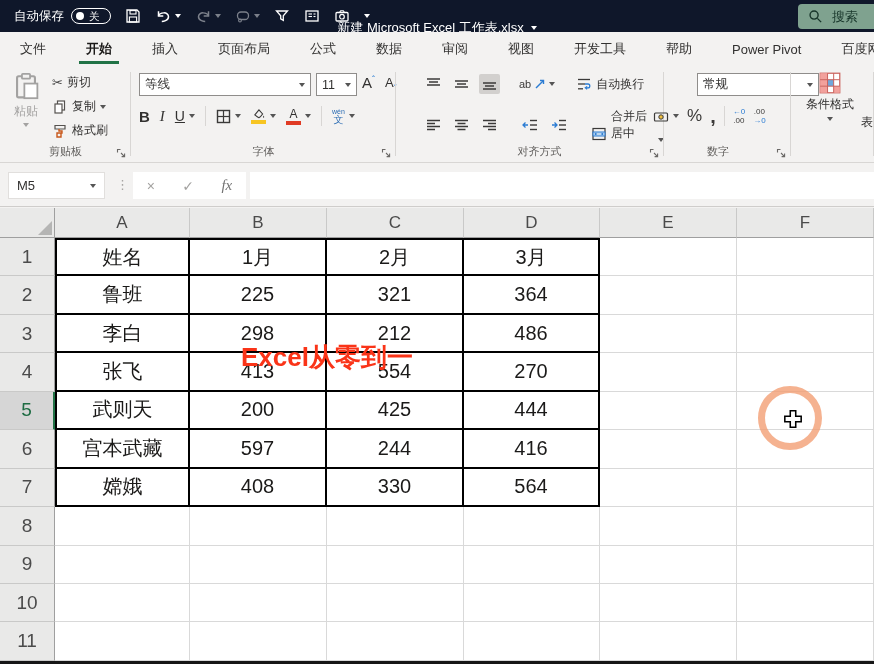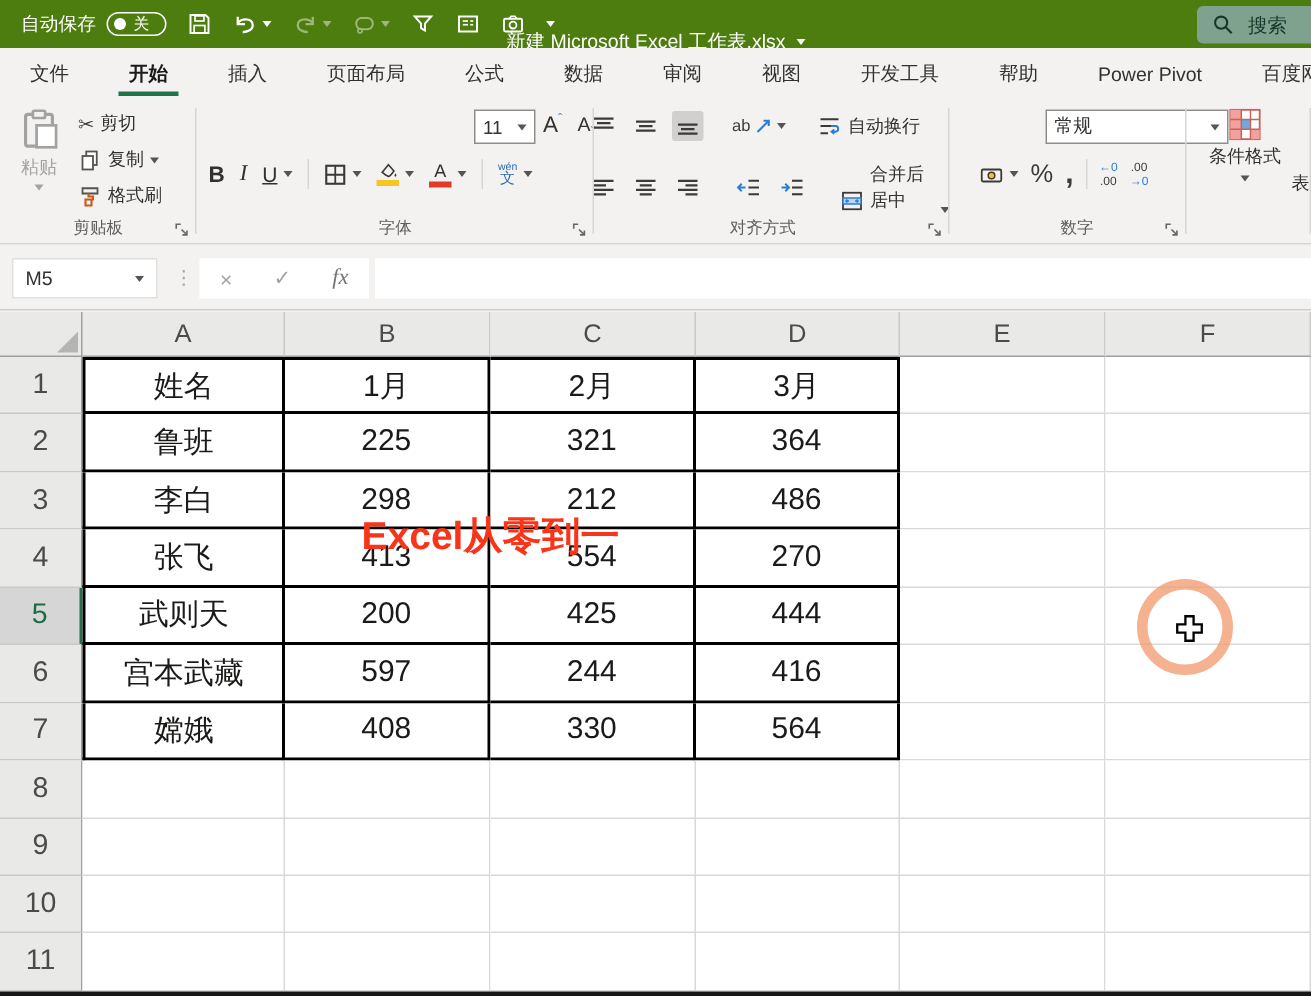--- a/index.html
+++ b/index.html
@@ -1,21 +1,21 @@
 <!DOCTYPE html>
 <html><head>
 <meta charset="utf-8">
 <style>
   * { box-sizing: border-box; margin:0; padding:0; }
   html,body { width:874px; height:664px; overflow:hidden; }
   body { font-family:"Liberation Sans","DejaVu Sans",sans-serif; position:relative; background:#f3f2f1; }
   svg { display:block; }
 
   
-  .titlebar { position:absolute; left:0; top:0; width:874px; height:32px; background:#4d7c0f; display:flex; align-items:center; color:#fff; }
+  .titlebar { position:absolute; left:0; top:0; width:874px; height:32px; background:#0f172a; display:flex; align-items:center; color:#fff; }
   .qat { display:flex; align-items:center; gap:14px; padding-left:14px; }
   .autosave { display:flex; align-items:center; gap:7px; font-size:12.5px; }
   .toggle { width:40px; height:16px; border:1.5px solid #fff; border-radius:9px; display:flex; align-items:center; gap:5px; padding:0 4px; }
   .toggle .knob { width:8px; height:8px; background:#fff; border-radius:50%; }
   .toggle .state { font-size:10.5px; line-height:1; }
   .qbtn { display:flex; align-items:center; gap:3px; }
   .dim { opacity:.45; }
   .chv { width:0; height:0; border-left:3.5px solid transparent; border-right:3.5px solid transparent; border-top:4px solid #555; }
   .chv.w { border-top-color:#fff; }
   .title-center { position:absolute; left:0; right:0; top:0; height:32px; display:flex; align-items:center; justify-content:center; gap:7px; font-size:13px; pointer-events:none;margin-top:12px; }
@@ -190,20 +190,24 @@
         <span>格式刷</span>
       </span>
     </div>
     <div class="glabel">剪贴板</div>
     <svg class="launcher" width="10" height="10" viewBox="0 0 10 10">
         <path d="M1.5 4.5 v-3 h3 M5 5 l3.3 3.3 M8.6 5.6 v3 h-3" fill="none" stroke="#6a6866" stroke-width="1.1"></path>
       </svg>
   </div>
 
   <div class="rgroup" style="left:131px;width:265px;">
+    <div class="ddbox" style="position:absolute;left:8px;top:7px;width:172px;">
+      <span>等线</span>
+      <span class="chv"></span>
+    </div>
     <div class="ddbox" style="position:absolute;left:185px;top:7px;width:41px;">
       <span>11</span>
       <span class="chv"></span>
     </div>
     <span style="position:absolute;left:231px;top:8px;font-size:15px;color:#323130;"><span>A</span><sup style="color:#2b7cd3;font-size:9px;">ˆ</sup></span>
     <span style="position:absolute;left:254px;top:9px;font-size:13px;color:#323130;"><span>A</span><sub style="color:#2b7cd3;font-size:9px;">ˇ</sub></span>
 
     <div style="position:absolute;left:8px;top:40px;display:flex;align-items:center;gap:10px;">
       <span style="font-weight:700;font-size:15px;color:#323130;">B</span>
       <span style="font-style:italic;font-family:'Liberation Serif',serif;font-size:15px;color:#323130;">I</span>
@@ -245,21 +249,21 @@
         </span>
         <span class="chv"></span>
       </span>
     </div>
     <div class="glabel">字体</div>
     <svg class="launcher" width="10" height="10" viewBox="0 0 10 10">
         <path d="M1.5 4.5 v-3 h3 M5 5 l3.3 3.3 M8.6 5.6 v3 h-3" fill="none" stroke="#6a6866" stroke-width="1.1"></path>
       </svg>
   </div>
 
-  <div class="rgroup" style="left:384px;width:249px;">
+  <div class="rgroup" style="left:415px;width:249px;">
     <div style="position:absolute;left:8px;top:8px;display:flex;align-items:center;gap:7px;">
       <span style="padding:3px;">
           <svg width="15" height="14" viewBox="0 0 15 14">
             <line x1="1" y1="2" x2="14" y2="2" stroke="#3b3a39" stroke-width="1.5"></line>
             <line x1="3" y1="5" x2="12" y2="5" stroke="#3b3a39" stroke-width="1.5"></line>
             <line x1="1" y1="8" x2="14" y2="8" stroke="#3b3a39" stroke-width="1.5"></line>
           </svg>
         </span>
       <span style="padding:3px;">
           <svg width="15" height="14" viewBox="0 0 15 14">

